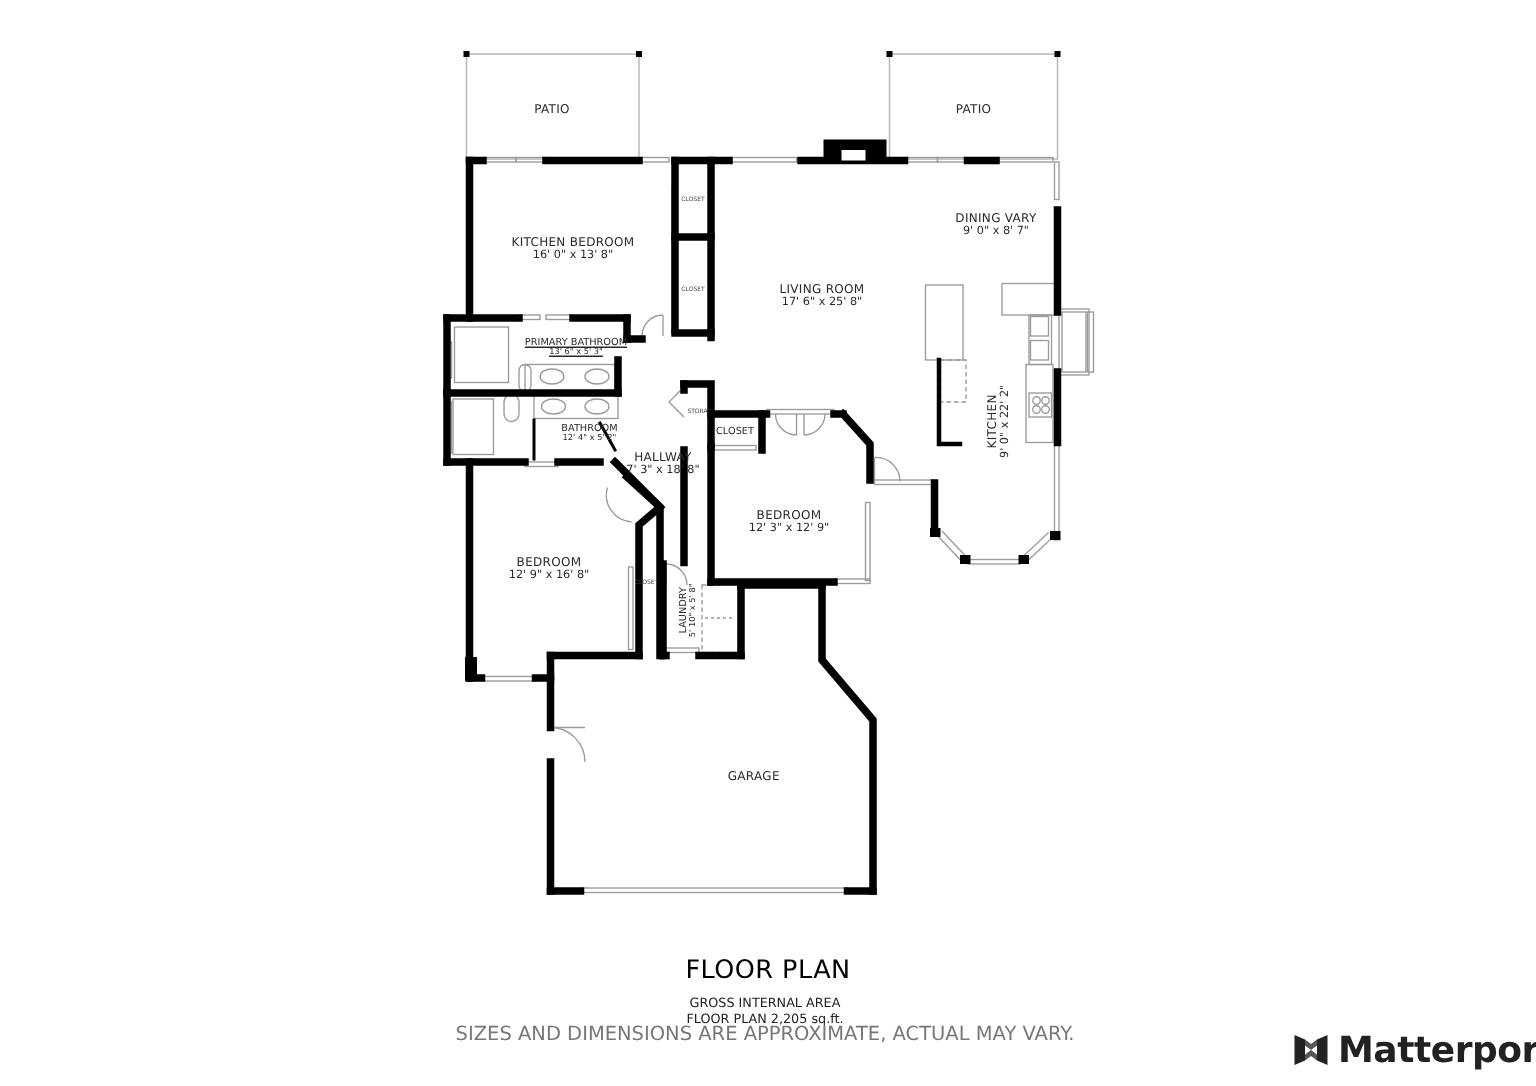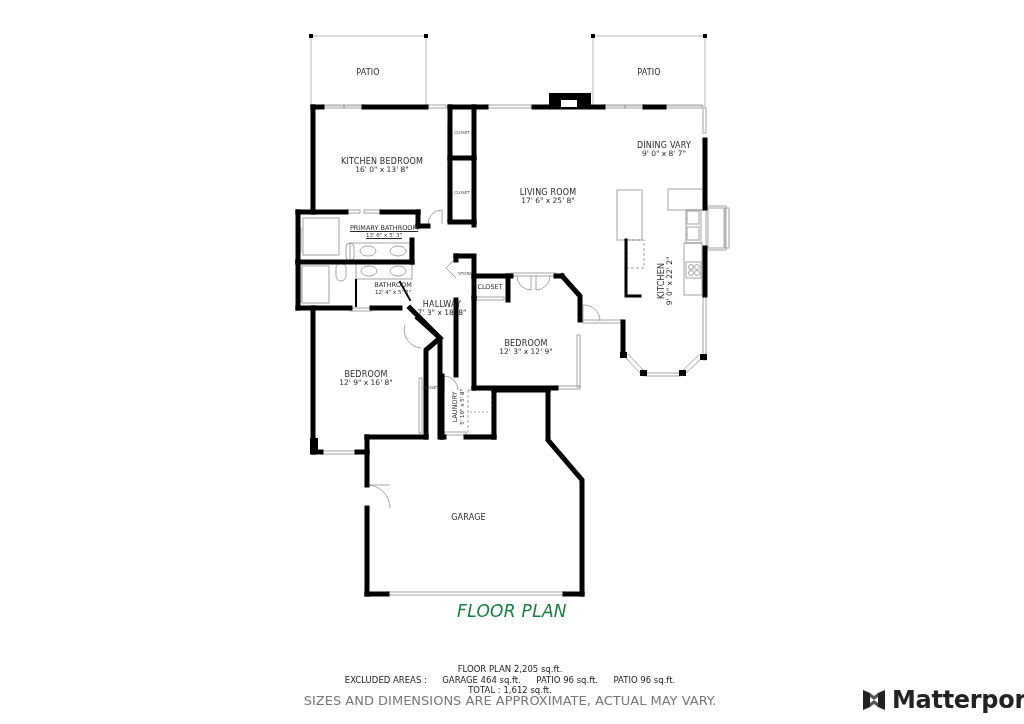--- a/index.html
+++ b/index.html
@@ -5,21 +5,21 @@
   html, body { margin:0; padding:0; background:#ffffff; }
   body { width:1024px; height:724px; position:relative; overflow:hidden; font-family:"DejaVu Sans", sans-serif; color:#222; }
   svg.plan { position:absolute; left:0; top:0; }
   .lbl { position:absolute; text-align:center; white-space:nowrap; color:#2a2a2a; transform:translateX(-50%); line-height:1.15; }
   .room-name { font-size:8px; letter-spacing:0.2px; }
   .room-dim { font-size:7.5px; }
   .small-name { font-size:6.5px; }
   .small-dim { font-size:5.5px; }
   .tiny { font-size:4px; color:#444; }
   .vert { transform:translateX(-50%) rotate(-90deg); transform-origin:center center; }
-  .title { position:absolute; left:512px; top:601px; transform:translateX(-50%); font-size:17px; color:#15803d; letter-spacing:0.3px;font-style:italic; }
+  .title { position:absolute; left:512px; top:637px; transform:translateX(-50%); font-size:17px; color:#000000; letter-spacing:0.3px; }
   .summary { position:absolute; left:510px; top:664px; transform:translateX(-50%); text-align:center; font-size:8.5px; line-height:10.5px; color:#222; white-space:nowrap; }
   .summary .gap { display:inline-block; width:10px; }
   .disclaimer { color:#777; font-size:13px; }
   .logo { position:absolute; left:862px; top:686px; display:flex; align-items:center; gap:6px; }
   .logo .word { font-family:"DejaVu Sans", sans-serif; font-weight:bold; font-size:24px; color:#222; letter-spacing:-0.3px; }
 </style>
 </head>
 <body>
 
 <svg class="plan" width="1024" height="724" viewBox="0 0 1024 724" xmlns="http://www.w3.org/2000/svg">
@@ -257,36 +257,27 @@
   <div class="room-dim">12' 9" x 16' 8"</div>
 </div>
 
 <div class="lbl tiny" style="left:431px;top:386px;">CLOSET</div>
 
 <div class="lbl vert" style="left:459px;top:400px;">
   <div class="small-name">LAUNDRY</div>
   <div class="small-dim">5' 10" x 5' 8"</div>
 </div>
 
-<div class="lbl room-name" style="left:452px;top:513px;padding-left:33px;">GARAGE</div>
+<div class="lbl room-name" style="left:486px;top:513px;padding-left:33px;">GARAGE</div>
 
 <div class="title">FLOOR PLAN</div>
 
 <div class="summary">
+  <div>GROSS INTERNAL AREA</div>
   <div>FLOOR PLAN 2,205 sq.ft.</div>
-  <div>
-    <span>EXCLUDED AREAS :</span>
-    <span class="gap"></span>
-    <span>GARAGE 464 sq.ft.</span>
-    <span class="gap"></span>
-    <span>PATIO 96 sq.ft.</span>
-    <span class="gap"></span>
-    <span>PATIO 96 sq.ft.</span>
-  </div>
-  <div>TOTAL :  1,612 sq.ft.</div>
   <div class="disclaimer">SIZES AND DIMENSIONS ARE APPROXIMATE, ACTUAL MAY VARY.</div>
 </div>
 
 <div class="logo">
   <svg width="24" height="24" viewBox="0 0 24 24">
     <path d="M1 2 L8 5 L8 19 L1 22 Z" fill="#222"></path>
     <path d="M23 2 L16 5 L16 19 L23 22 Z" fill="#222"></path>
     <path d="M8 5 L12 8 L16 5 L16 9 L12 12 L8 9 Z" fill="#555"></path>
     <path d="M8 19 L12 16 L16 19 L16 15 L12 12 L8 15 Z" fill="#555"></path>
   </svg>

